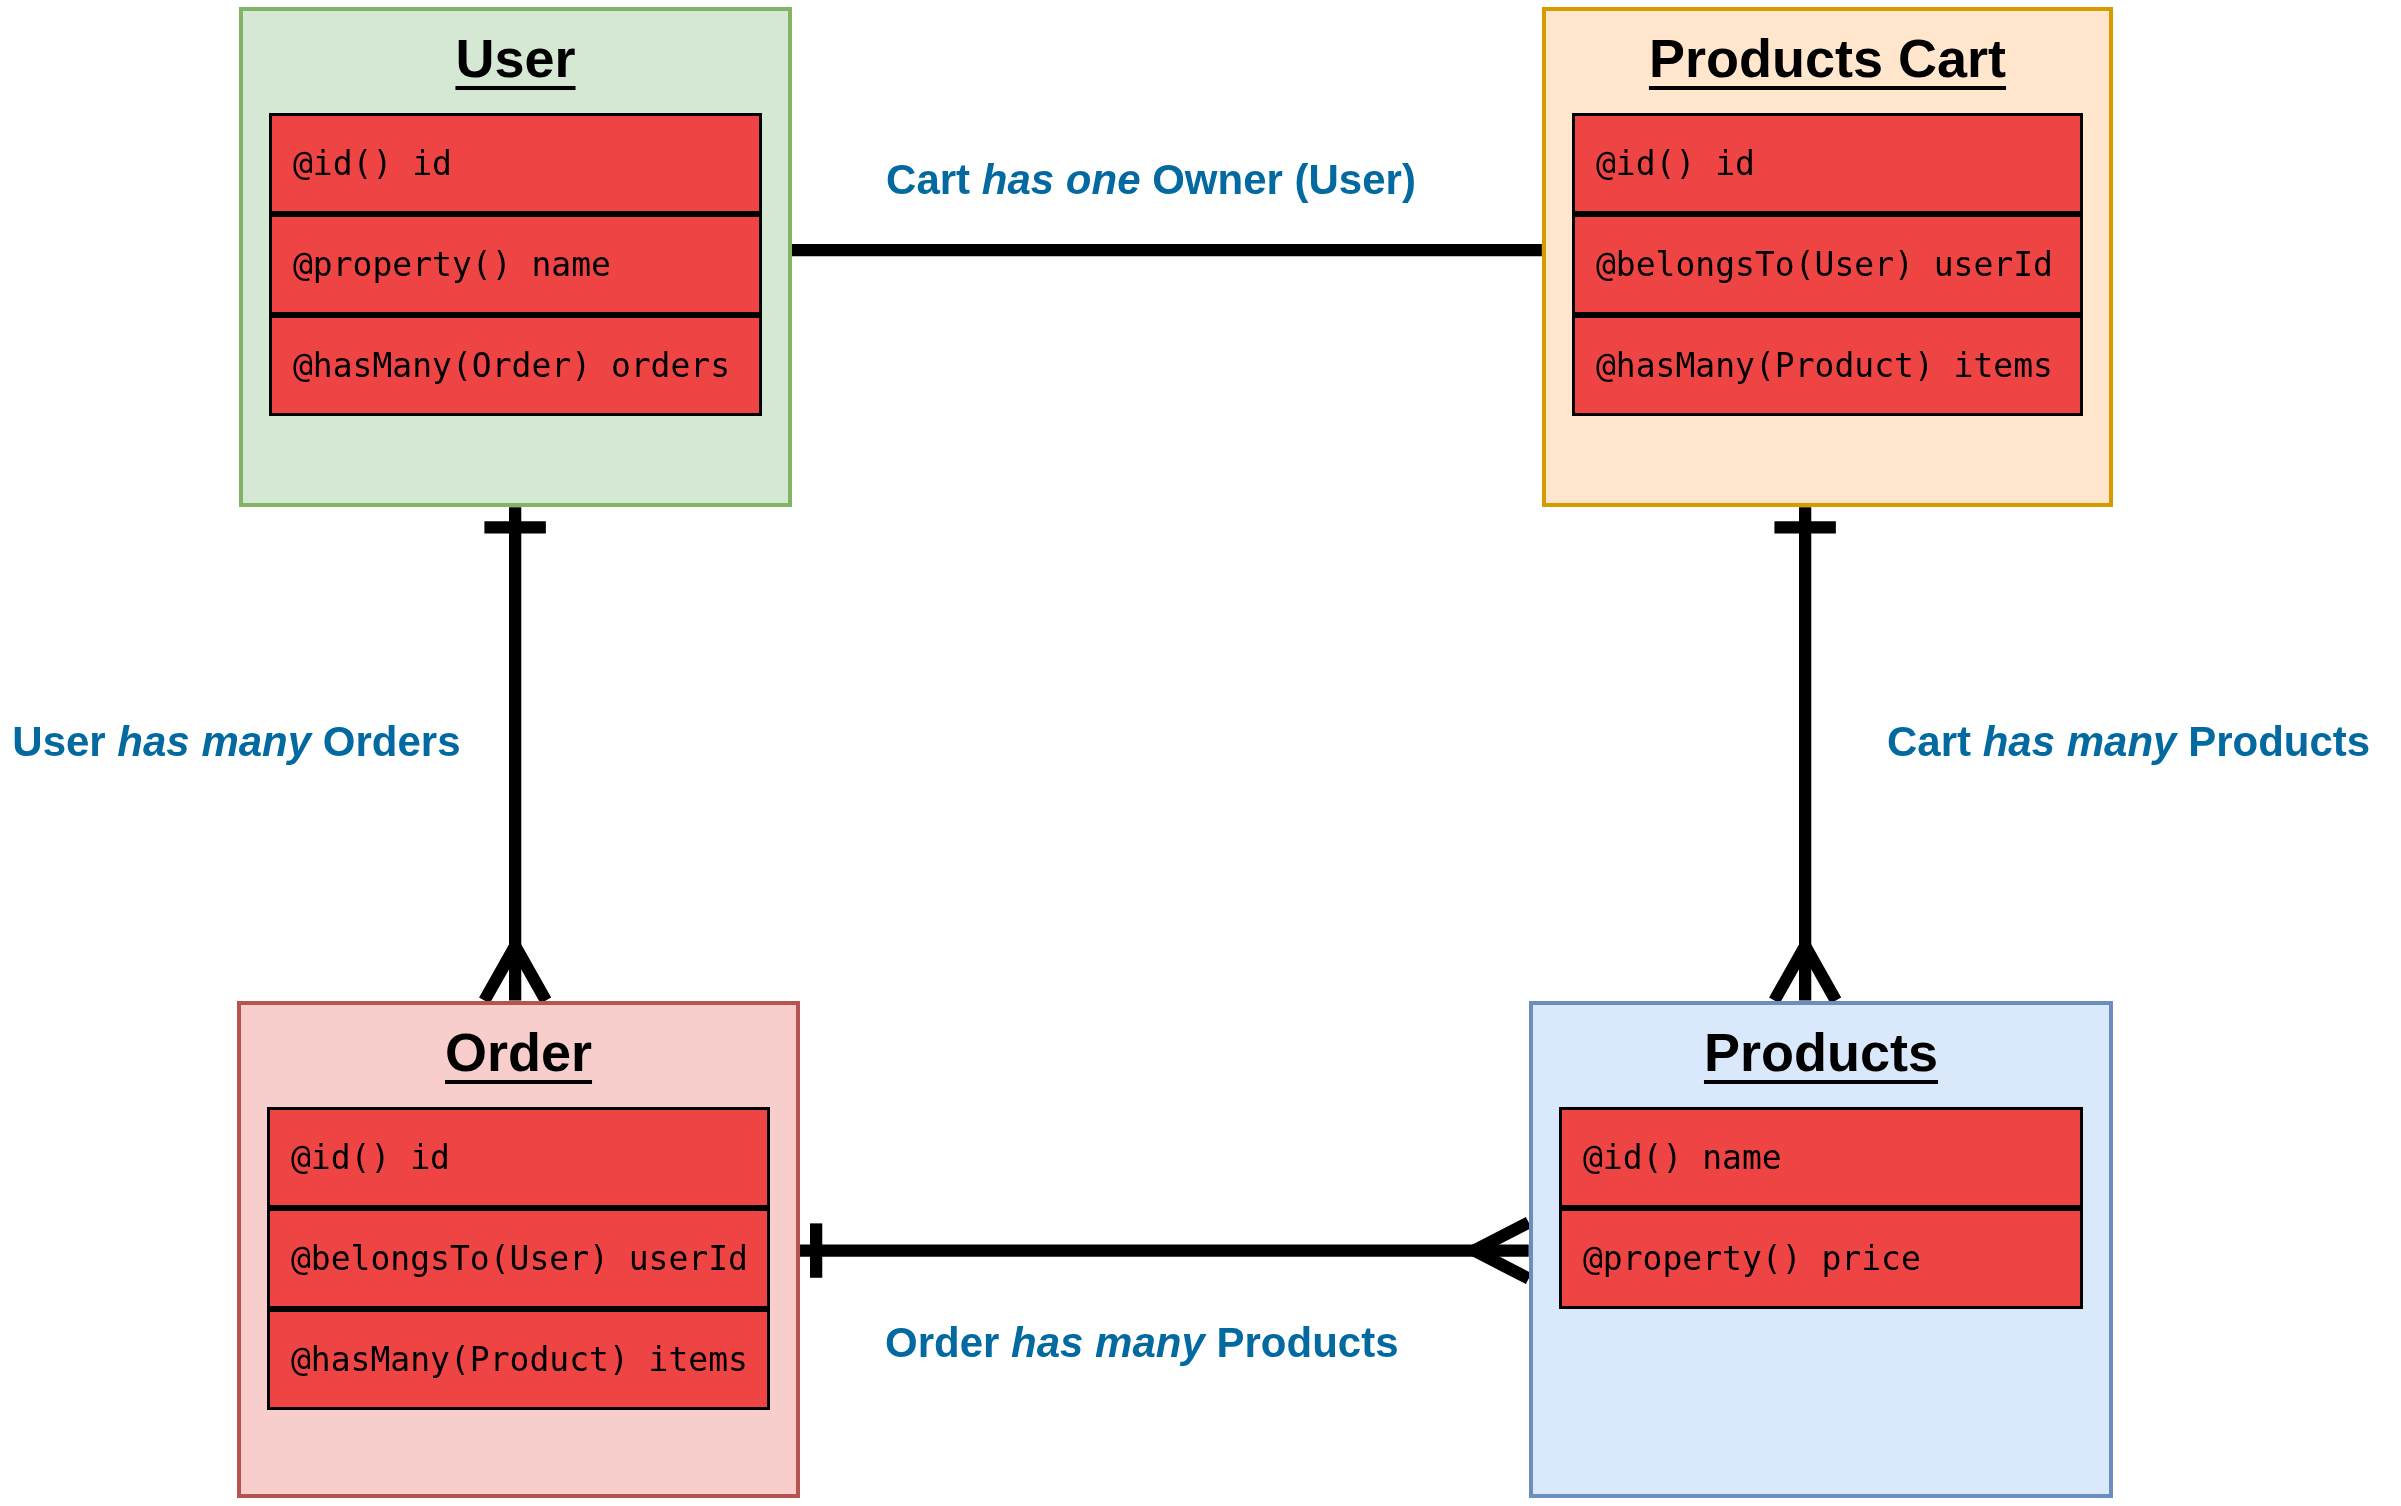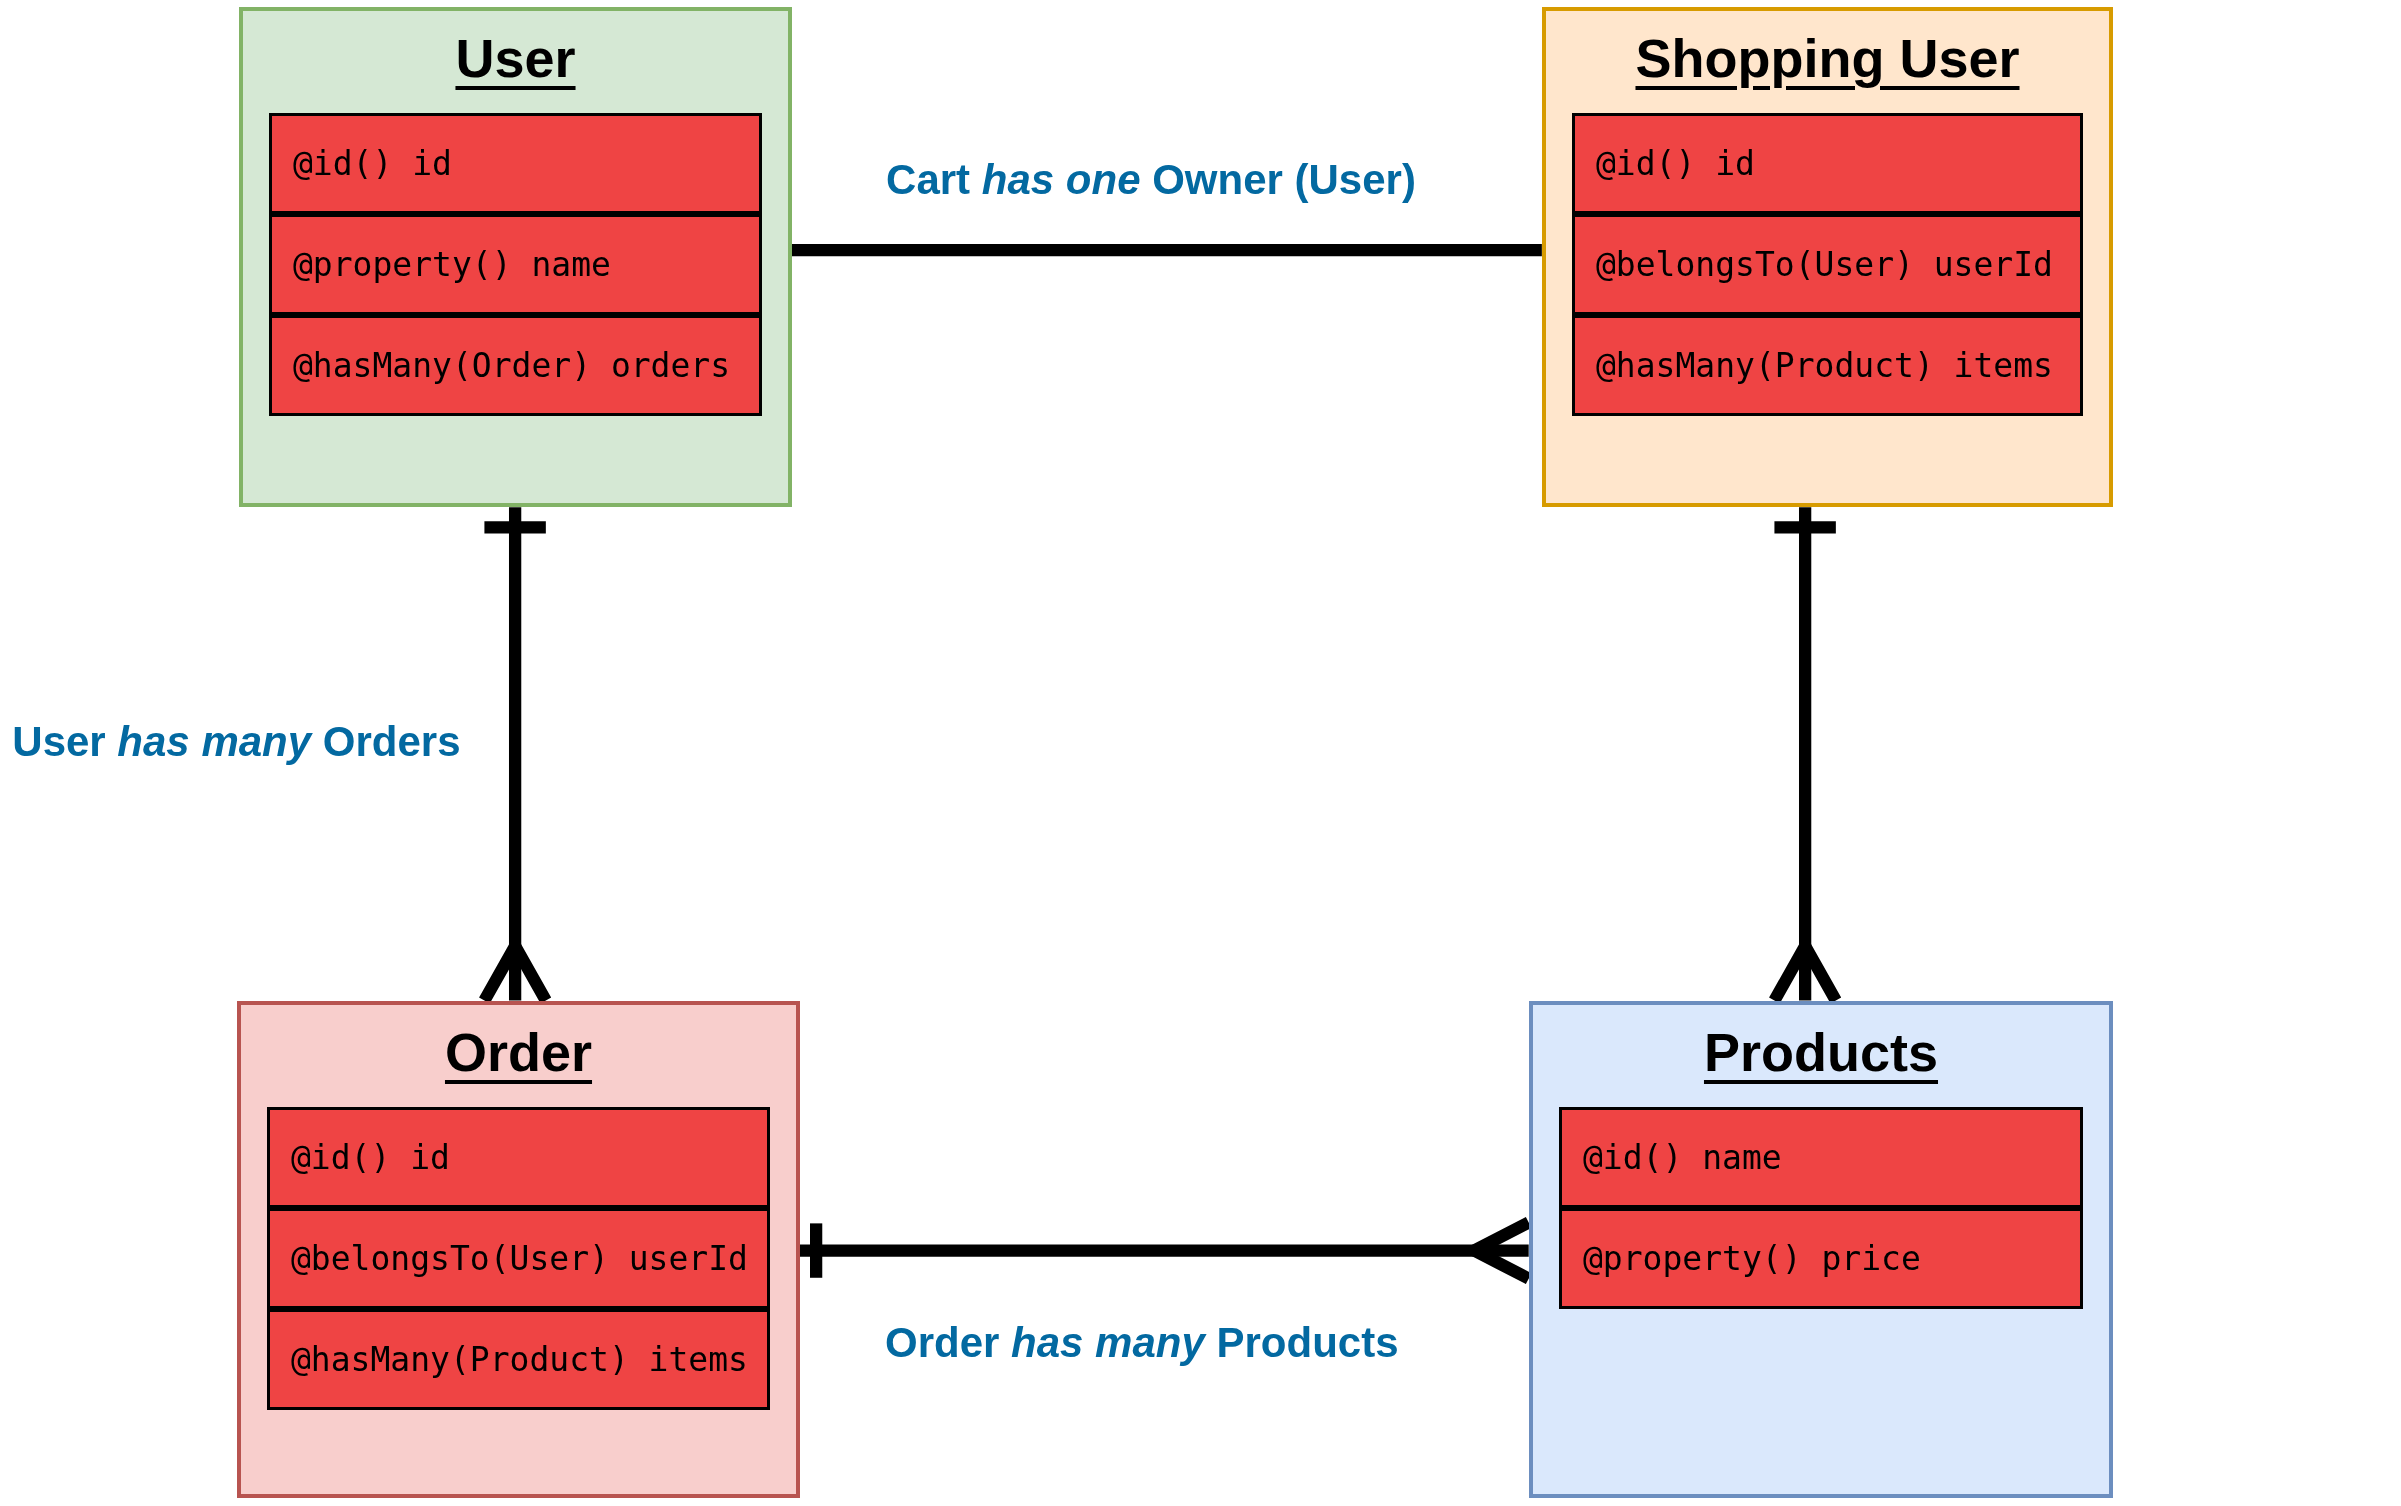--- a/index.html
+++ b/index.html
@@ -64,21 +64,21 @@
   <div class="entity" id="entity-user" style="background: rgb(213, 232, 212); border-color: rgb(130, 179, 102);">
     <div class="entity-title">User</div>
     <div class="fields">
       <div class="field">@id() id</div>
       <div class="field">@property() name</div>
       <div class="field">@hasMany(Order) orders</div>
     </div>
   </div>
 
   <div class="entity" id="entity-cart" style="background: rgb(255, 230, 204); border-color: rgb(215, 155, 0);">
-    <div class="entity-title">Shopping User</div>
+    <div class="entity-title">Products Cart</div>
     <div class="fields">
       <div class="field">@id() id</div>
       <div class="field">@belongsTo(User) userId</div>
       <div class="field">@hasMany(Product) items</div>
     </div>
   </div>
 
   <div class="entity" id="entity-order" style="background: rgb(248, 206, 204); border-color: rgb(184, 84, 80);">
     <div class="entity-title">Order</div>
     <div class="fields">
@@ -97,19 +97,22 @@
   </div>
 
   <div class="rel-label" id="label-cart-owner">
     <span>Cart </span><em>has one</em><span> Owner (User)</span>
   </div>
 
   <div class="rel-label" id="label-user-orders">
     <span>User </span><em>has many</em><span> Orders</span>
   </div>
 
+  <div class="rel-label" id="label-cart-products">
+    <span>Cart </span><em>has many</em><span> Products</span>
+  </div>
 
   <div class="rel-label" id="label-order-products">
     <span>Order </span><em>has many</em><span> Products</span>
   </div>
 
 </div>
 
 
 </body></html>

